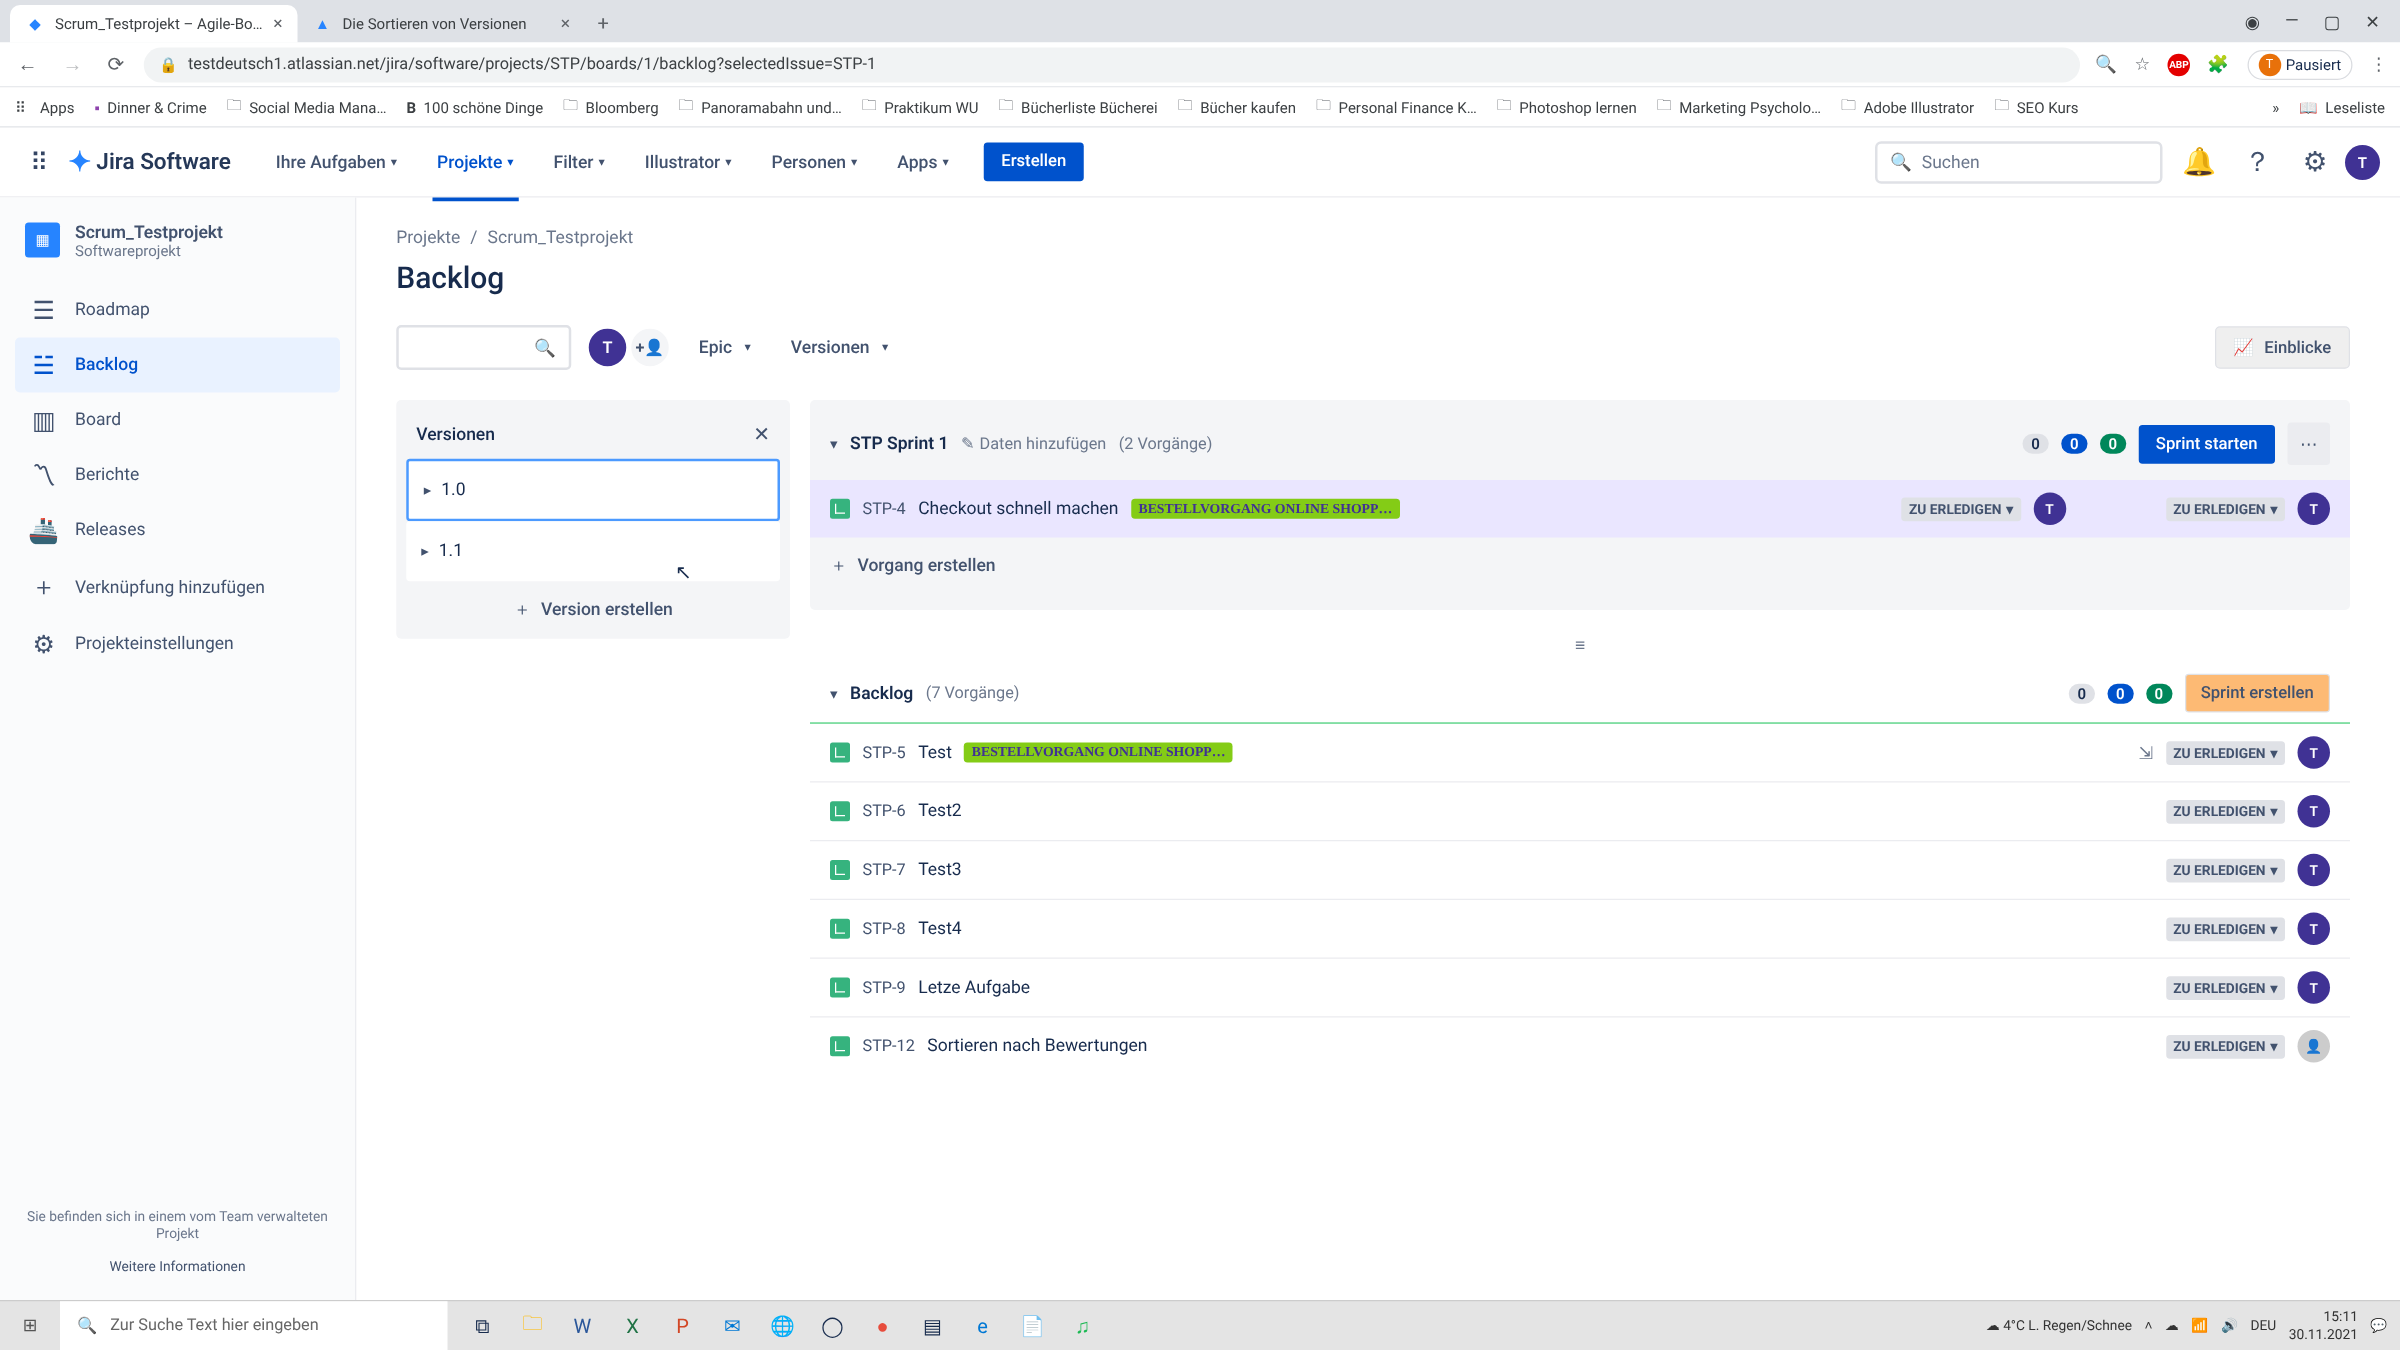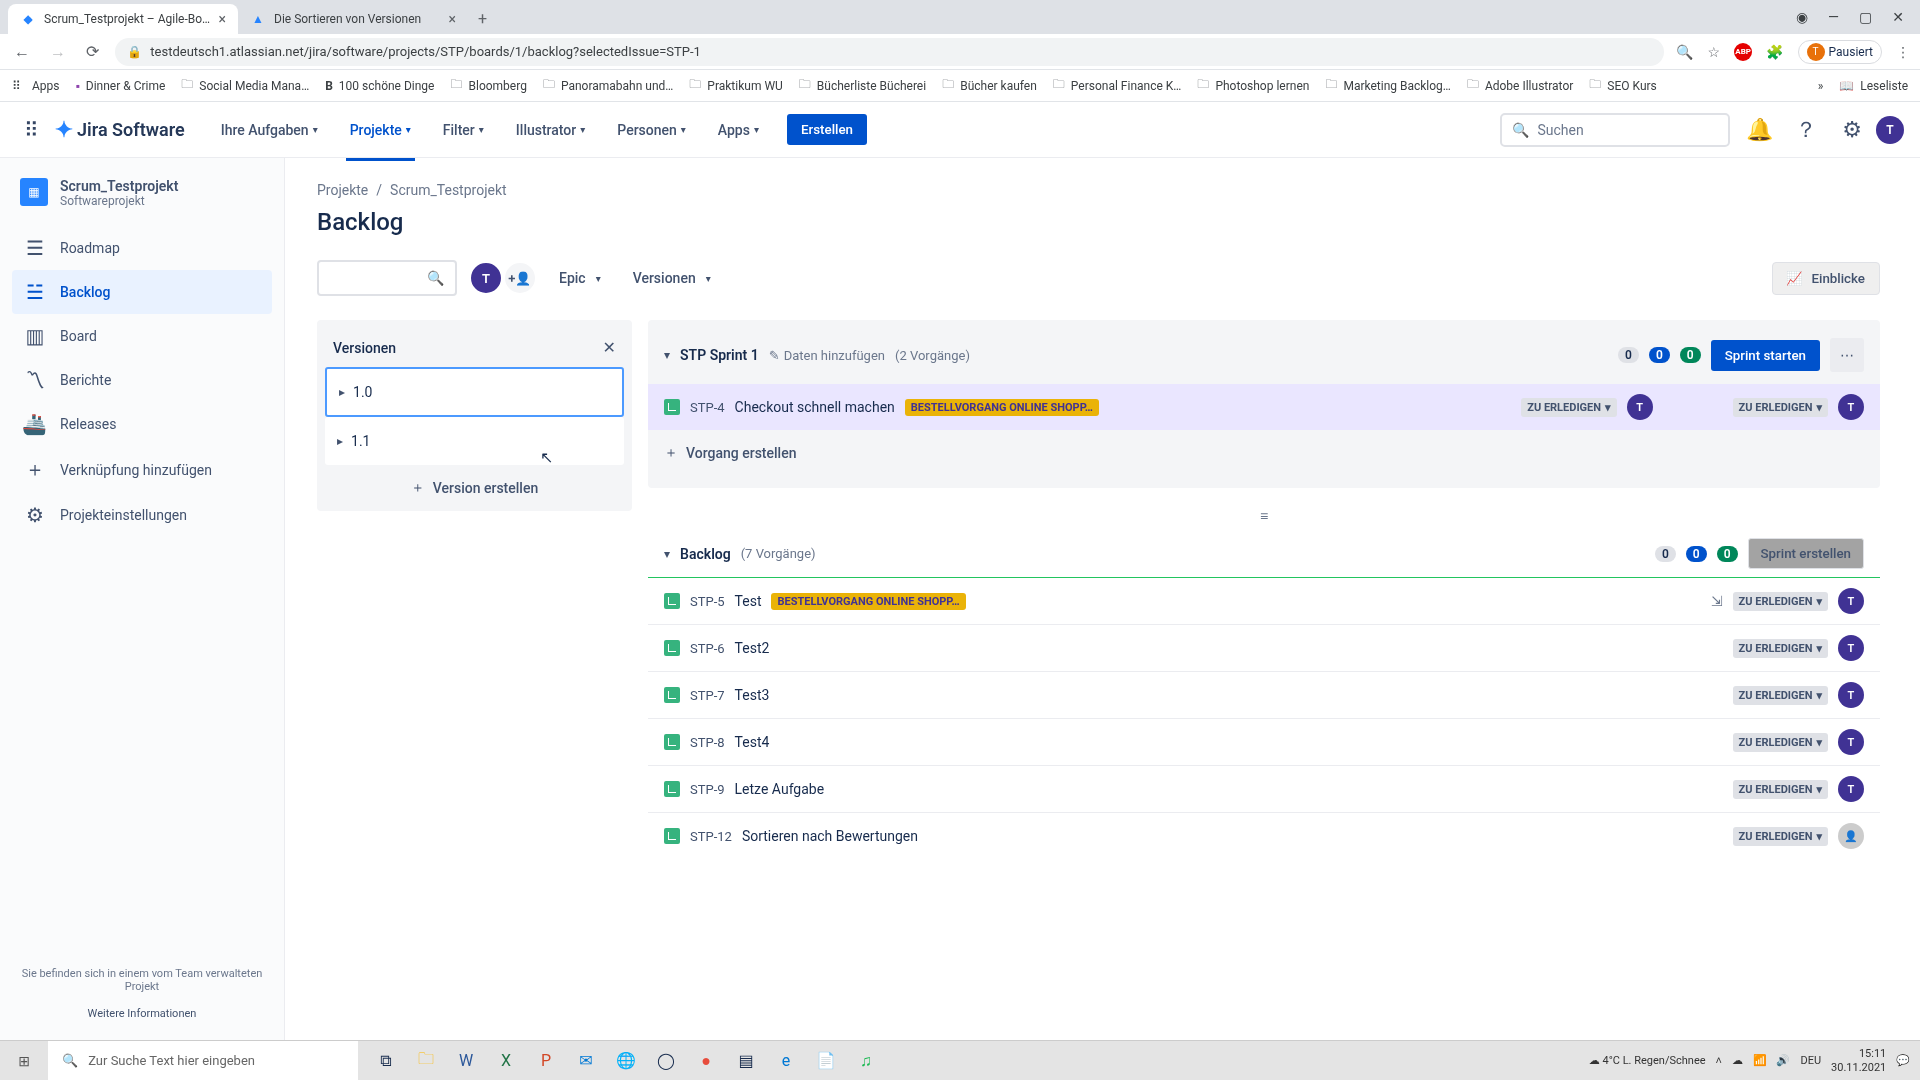--- a/index.html
+++ b/index.html
@@ -96,33 +96,33 @@
 .sprint-start-btn { background:#0052CC; color:#fff; border:none; padding:8px 14px; border-radius:3px; font-weight:500; }
 .more-btn { width:34px; height:34px; background:#EBECF0; border-radius:3px; display:flex; align-items:center; justify-content:center; color:#42526E; }
 
 .issue-row { display: flex; align-items: center; gap: 10px; padding: 10px 16px; background:#fff; }
 .issue-row.highlighted { background:#EAE6FF;align-items:center; }
 .issue-row + .issue-row { border-top: 1px solid #ebecf0; }
 .issue-type-icon { width:16px; height:16px; background:#36B37E; border-radius:2px; position:relative; }
 .issue-type-icon::after { content:''; position:absolute; inset:4px; border:1.5px solid #fff; border-top:none; border-right:none; }
 .issue-key { color: #42526E; font-size: 13px; }
 .issue-summary { color: #172B4D; }
-.epic-tag { background:#eab308; color:#403294; font-size:11px; font-weight:700; padding:2px 6px; border-radius:3px; }
+.epic-tag { background:#84cc16; color:#403294; font-size:11px; font-weight:700; padding:2px 6px; border-radius:3px;font-family:Liberation Serif, serif; }
 .row-spacer { flex: 1; }
 .status-dd { background:#dfe1e6; color:#42526E; font-size:11px; font-weight:700; padding:3px 6px; border-radius:3px; display:flex; align-items:center; gap:4px; }
 .row-avatar { width:26px; height:26px; border-radius:50%; background:#403294; color:#fff; display:flex; align-items:center; justify-content:center; font-size:11px; font-weight:600; }
 .row-avatar.grey { background:#ccc; color:#fff; }
 .child-icon { color:#6b778c; font-size:14px; }
 
 .create-issue { display:flex; align-items:center; gap:8px; padding:14px 16px; color:#42526E; font-weight:500; }
 .drag-handle { text-align:center; color:#6b778c; padding:6px; font-size:14px; }
 
 .backlog-block { }
 .backlog-header { display:flex; align-items:center; gap:10px; padding: 8px 16px; }
-.sprint-create-btn { border:1px solid #dfe1e6; background:#a3a3a3; color:#42526E; padding:7px 12px; border-radius:3px; font-weight:500; }
+.sprint-create-btn { border:1px solid #dfe1e6; background:#fdba74; color:#42526E; padding:7px 12px; border-radius:3px; font-weight:500; }
 
 .issues-list-b { background:#fff; border-top:1px solid #22c55e; }
 
 
 .taskbar { position: fixed; bottom: 0; left: 0; right: 0; height: 40px; background: #E4E4E4; display: flex; align-items: center; padding: 0 0 0 0; border-top:1px solid #ccc; }
 .start-btn { width: 48px; height: 40px; display:flex; align-items:center; justify-content:center; color:#555; }
 .task-search { display:flex; align-items:center; gap:10px; padding:0 14px; height:40px; background:#fff; width:310px; color:#666; font-size:13px; }
 .task-icons { display:flex; align-items:center; height:40px; margin-left: 8px; }
 .task-icon { width:40px; height:40px; display:flex; align-items:center; justify-content:center; font-size:16px; }
 .tray { margin-left:auto; display:flex; align-items:center; gap:10px; padding-right:10px; font-size:11px; color:#333; }
@@ -214,21 +214,21 @@
   <span class="bm">
       <span class="bm-folder">🗀</span>
       <span>Personal Finance K…</span>
     </span>
   <span class="bm">
       <span class="bm-folder">🗀</span>
       <span>Photoshop lernen</span>
     </span>
   <span class="bm">
       <span class="bm-folder">🗀</span>
-      <span>Marketing Backlog…</span>
+      <span>Marketing Psycholo…</span>
     </span>
   <span class="bm">
       <span class="bm-folder">🗀</span>
       <span>Adobe Illustrator</span>
     </span>
   <span class="bm">
       <span class="bm-folder">🗀</span>
       <span>SEO Kurs</span>
     </span>
   <span style="margin-left:auto">»</span>

